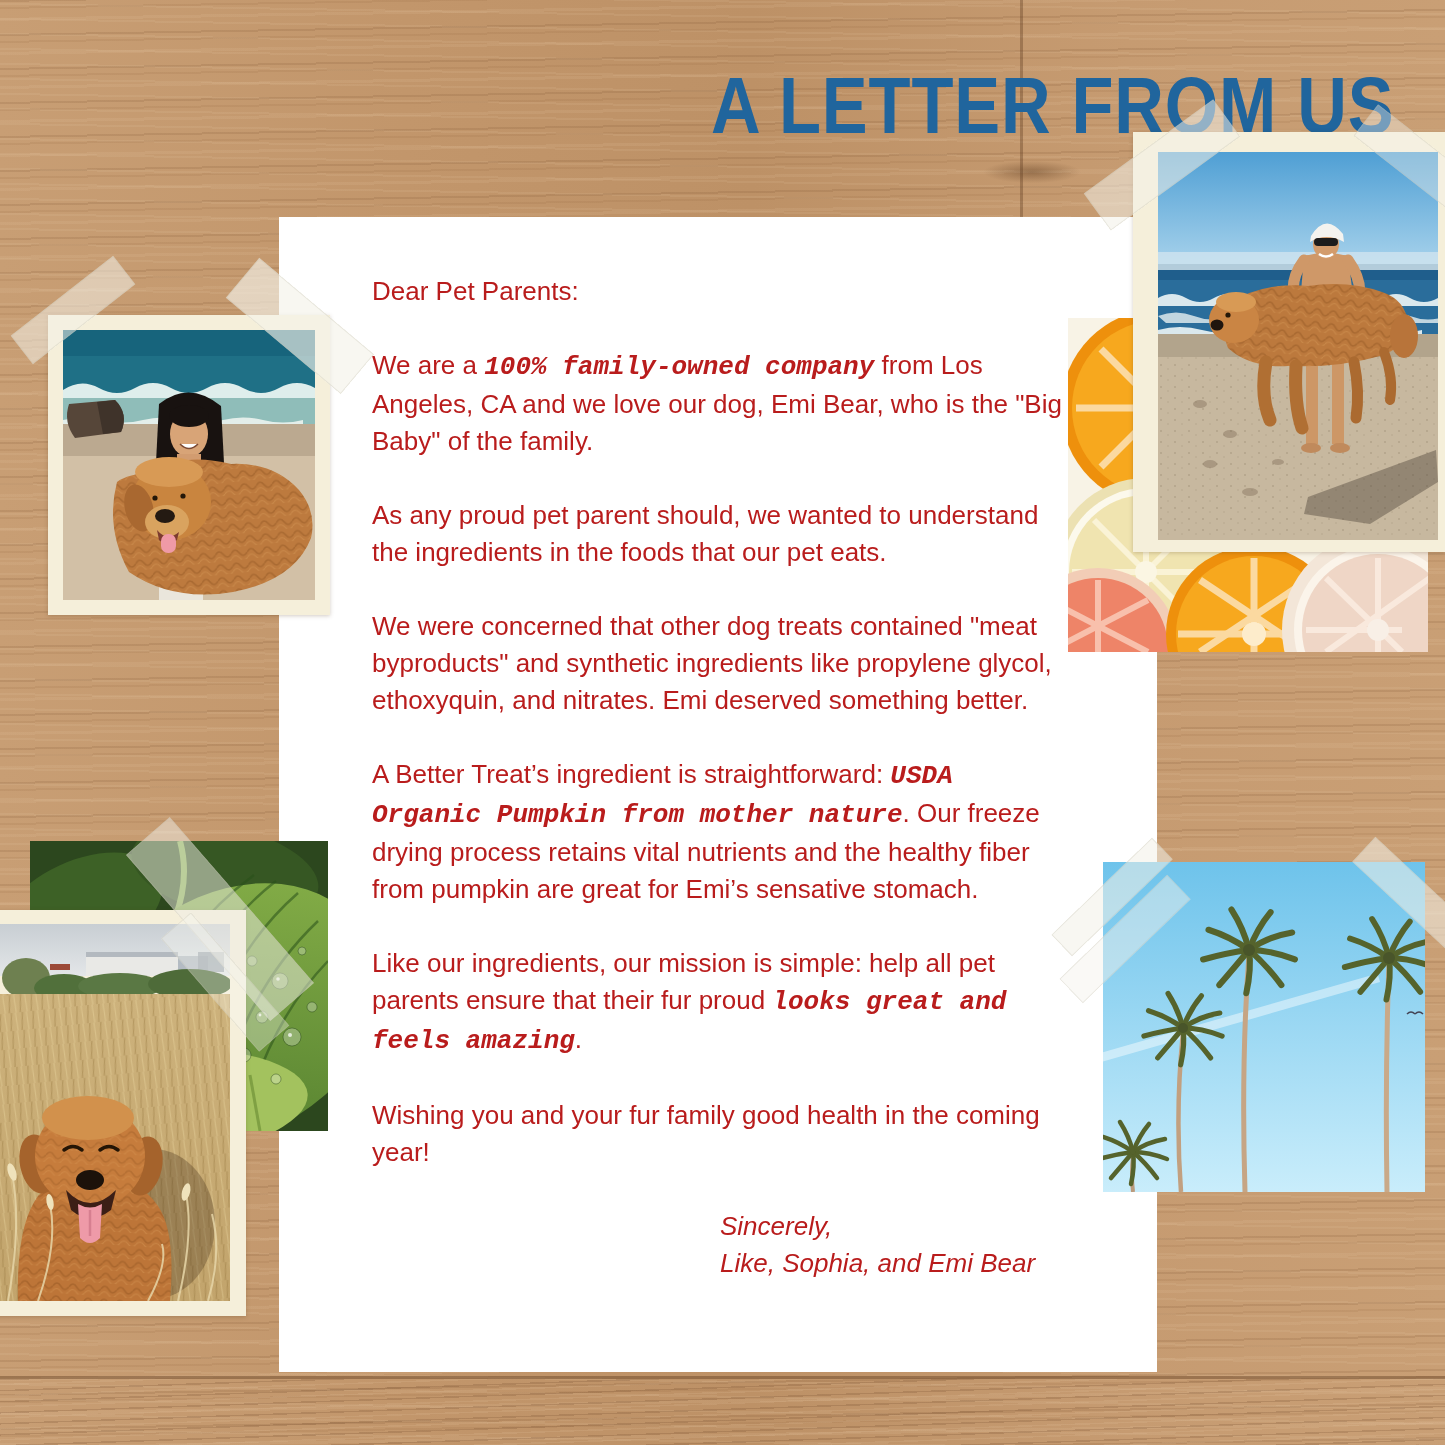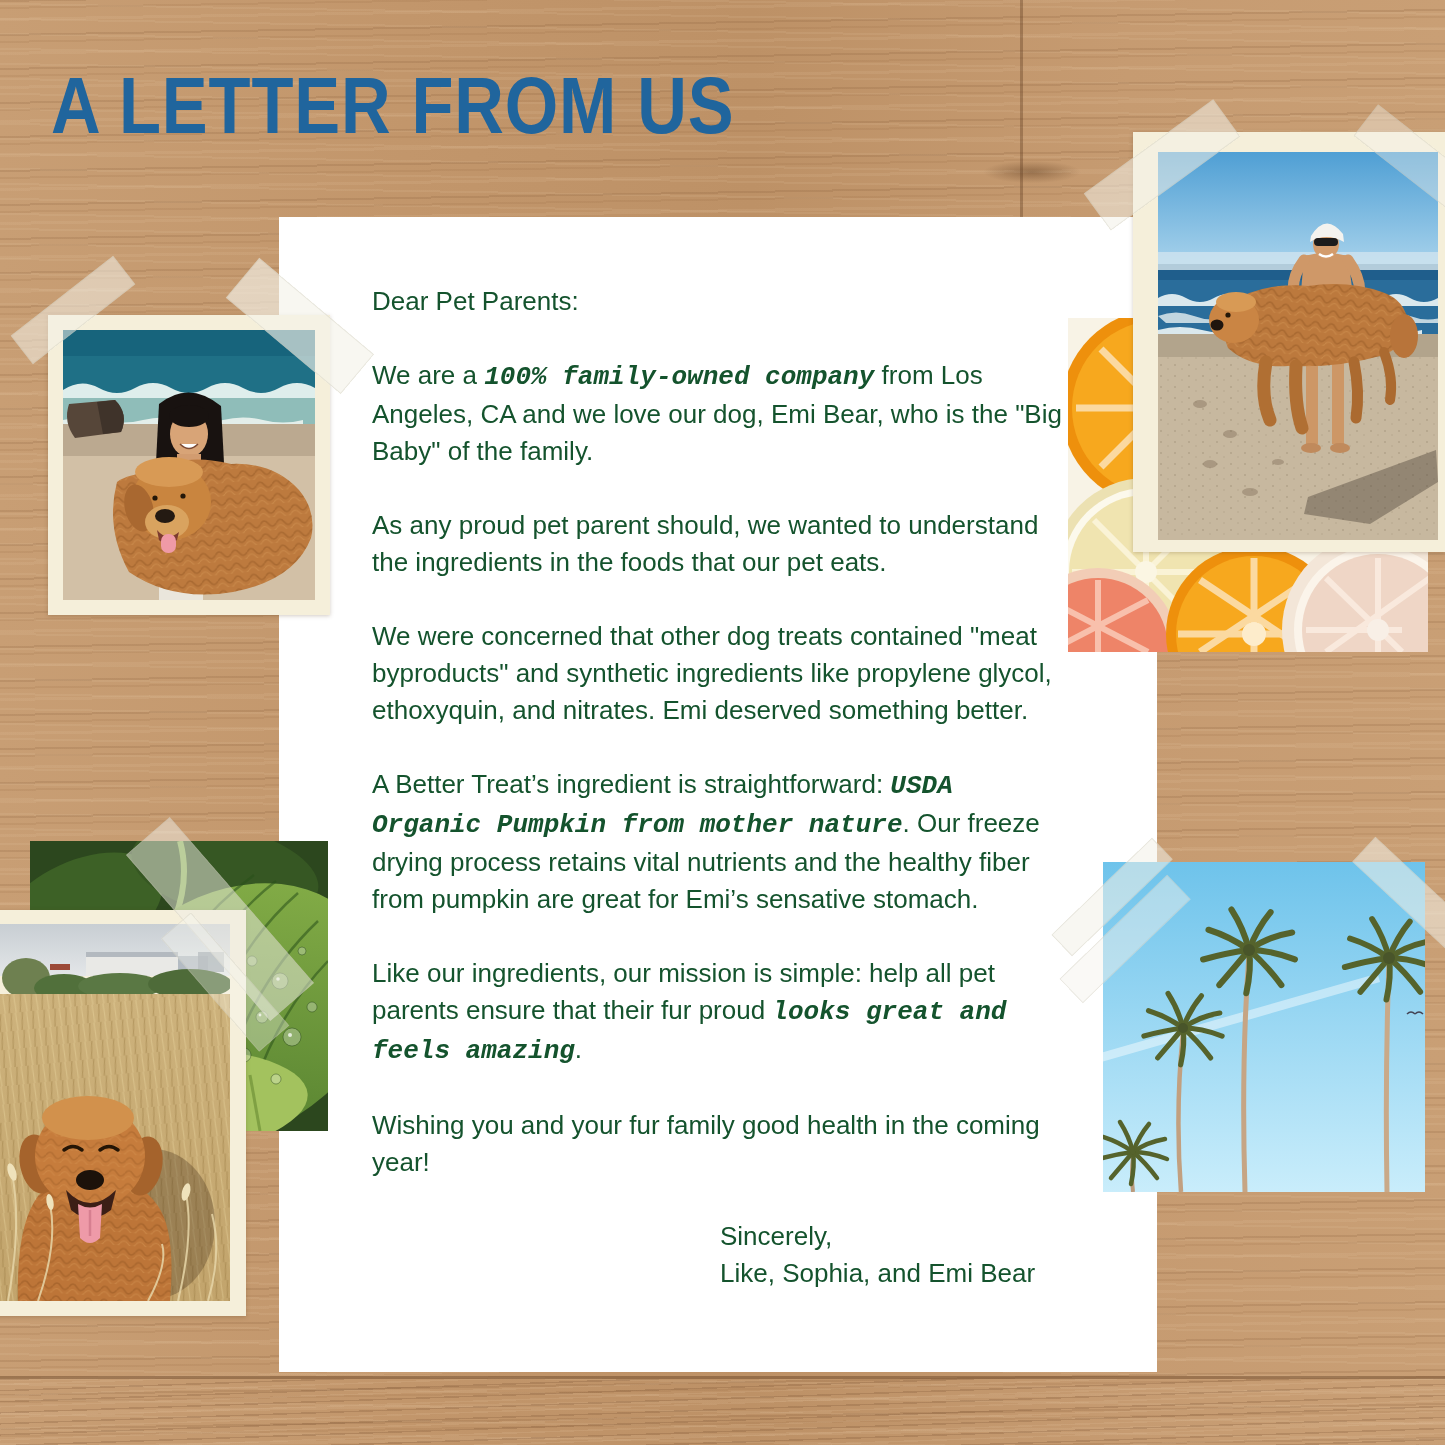--- a/index.html
+++ b/index.html
@@ -15,31 +15,31 @@
         rgba(235,205,170,.12) 18px 21px, rgba(0,0,0,0) 21px 34px),
       repeating-linear-gradient(1deg, rgba(255,235,205,.08) 0 2px, rgba(0,0,0,0) 2px 15px),
       linear-gradient(90deg,#c89e74 0%,#c2966b 28%,#bd9166 52%,#c69b71 78%,#c99f75 100%);}
   .wood-seam-v{position:absolute;left:1020px;top:0;width:3px;height:218px;background:rgba(90,55,28,.35);}
   .wood-seam-h{position:absolute;left:0;right:0;top:1376px;height:3px;background:rgba(90,55,28,.4);}
   .wood-bottom{position:absolute;left:0;right:0;top:1379px;bottom:0;
     background-image:repeating-linear-gradient(178deg, rgba(110,70,40,.22) 0 1.5px, rgba(0,0,0,0) 1.5px 5px,
       rgba(235,205,170,.14) 5px 6.5px, rgba(0,0,0,0) 6.5px 11px);}
 
   
-  .title-wrap{position:absolute;left:0;top:66px;width:1445px;text-align:left;z-index:1;}
+  .title-wrap{position:absolute;left:0;top:66px;width:1445px;text-align:right;z-index:1;}
   .title{display:inline-block;font-size:79px;line-height:1;font-weight:700;letter-spacing:1px;
     color:var(--title-blue,#20659d);transform:scaleX(.87);transform-origin:50% 50%;}
 
   
   .paper{position:absolute;left:279px;top:217px;width:878px;height:1155px;background:var(--paper,#fff);z-index:1;}
-  .letter{position:absolute;left:372px;top:283px;width:700px;z-index:1;
-    font-size:26px;line-height:37px;color:#14532d;}
+  .letter{position:absolute;left:372px;top:273px;width:700px;z-index:1;
+    font-size:26px;line-height:37px;color:#b91c1c;}
   .letter p{margin:0 0 37px 0;}
   .letter .em{font-weight:700;font-style:italic;font-family:Liberation Mono, monospace;}
-  .closing{margin-left:348px;}
+  .closing{margin-left:348px;font-style:italic;}
   .closing div{line-height:37px;}
 
   
   .photo{position:absolute;overflow:hidden;}
   .polaroid{position:absolute;background:var(--polaroid,#f5efda);box-shadow:0 1px 4px rgba(80,50,25,.25);}
   .polaroid .photo{position:absolute;}
   .z2{z-index:2}.z3{z-index:3}
   svg{display:block;}
 
   

